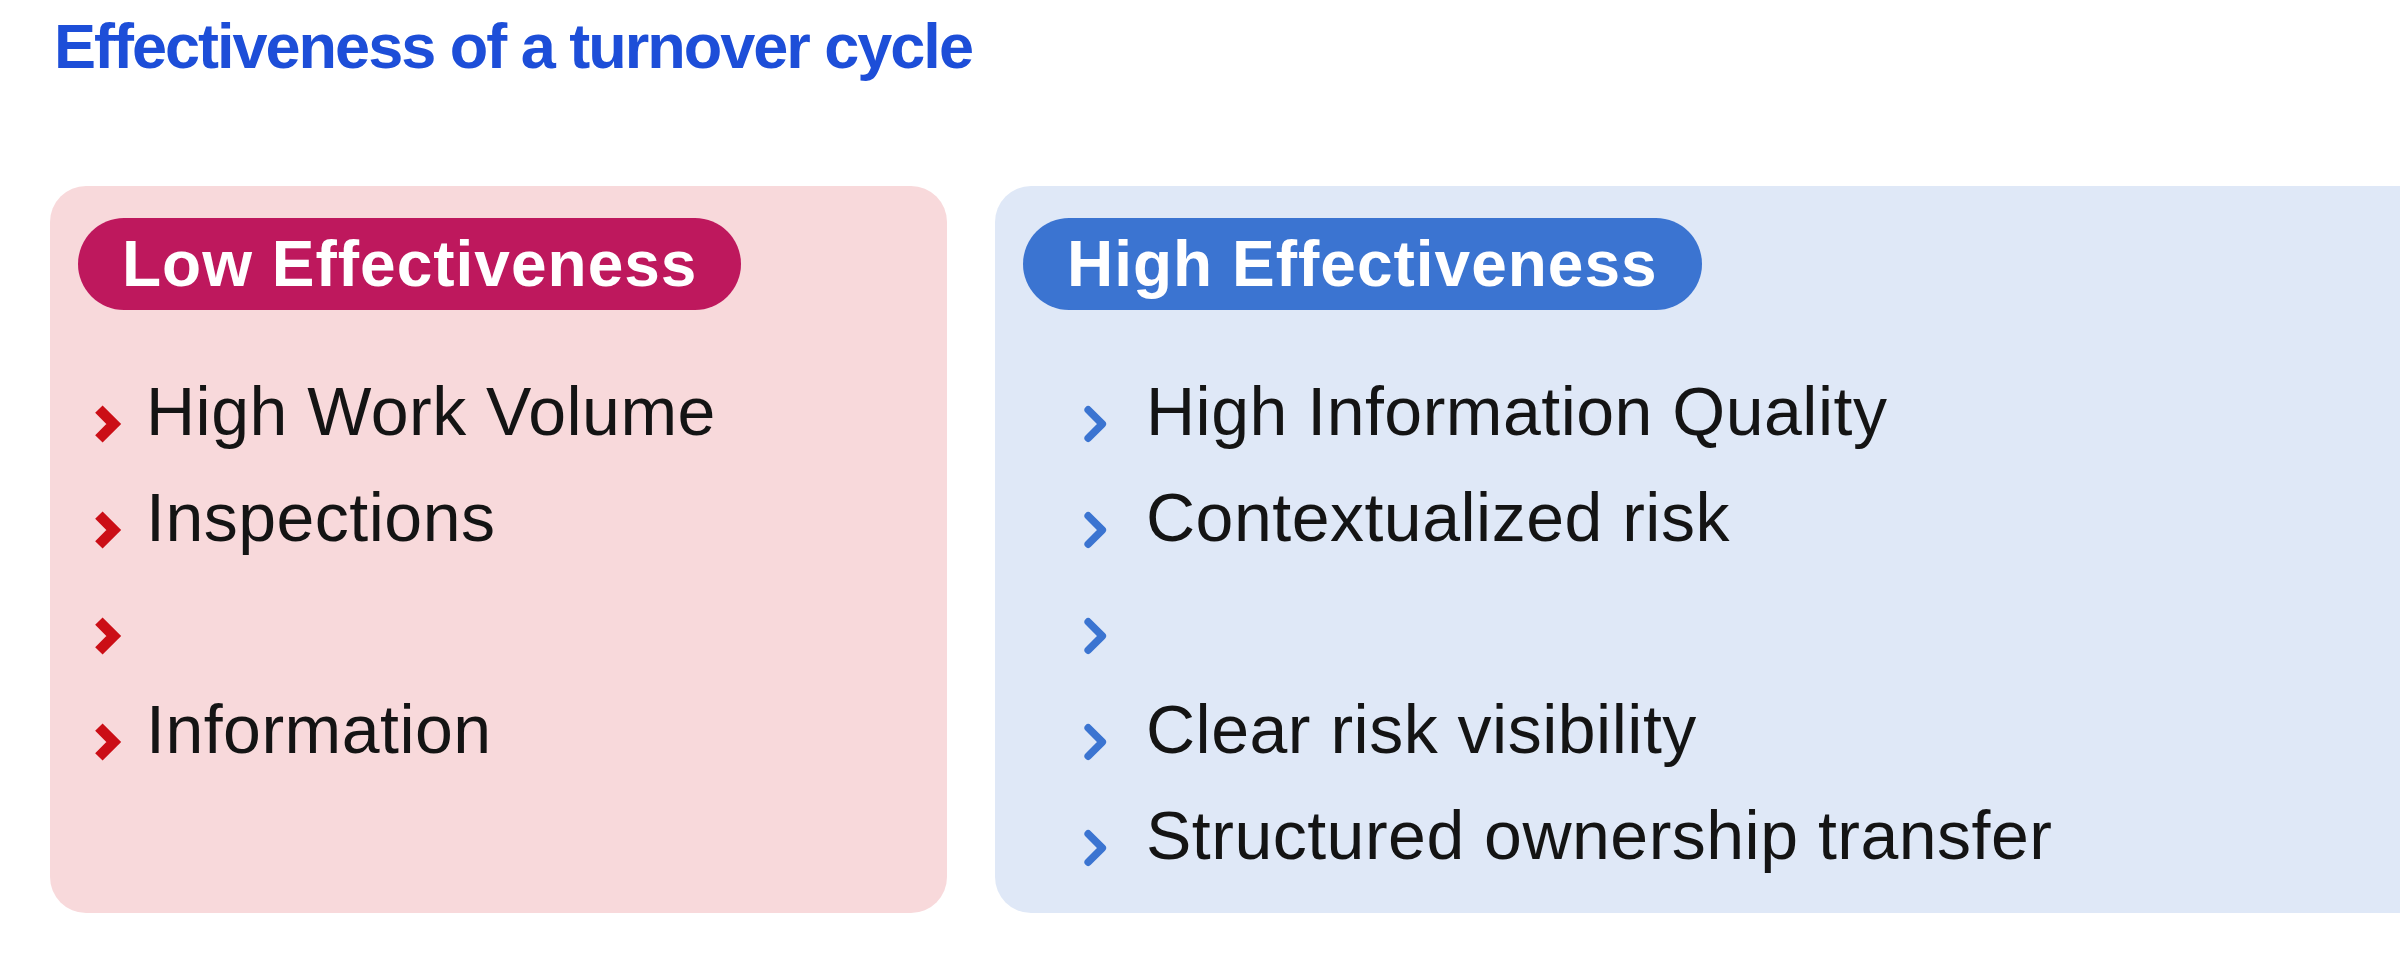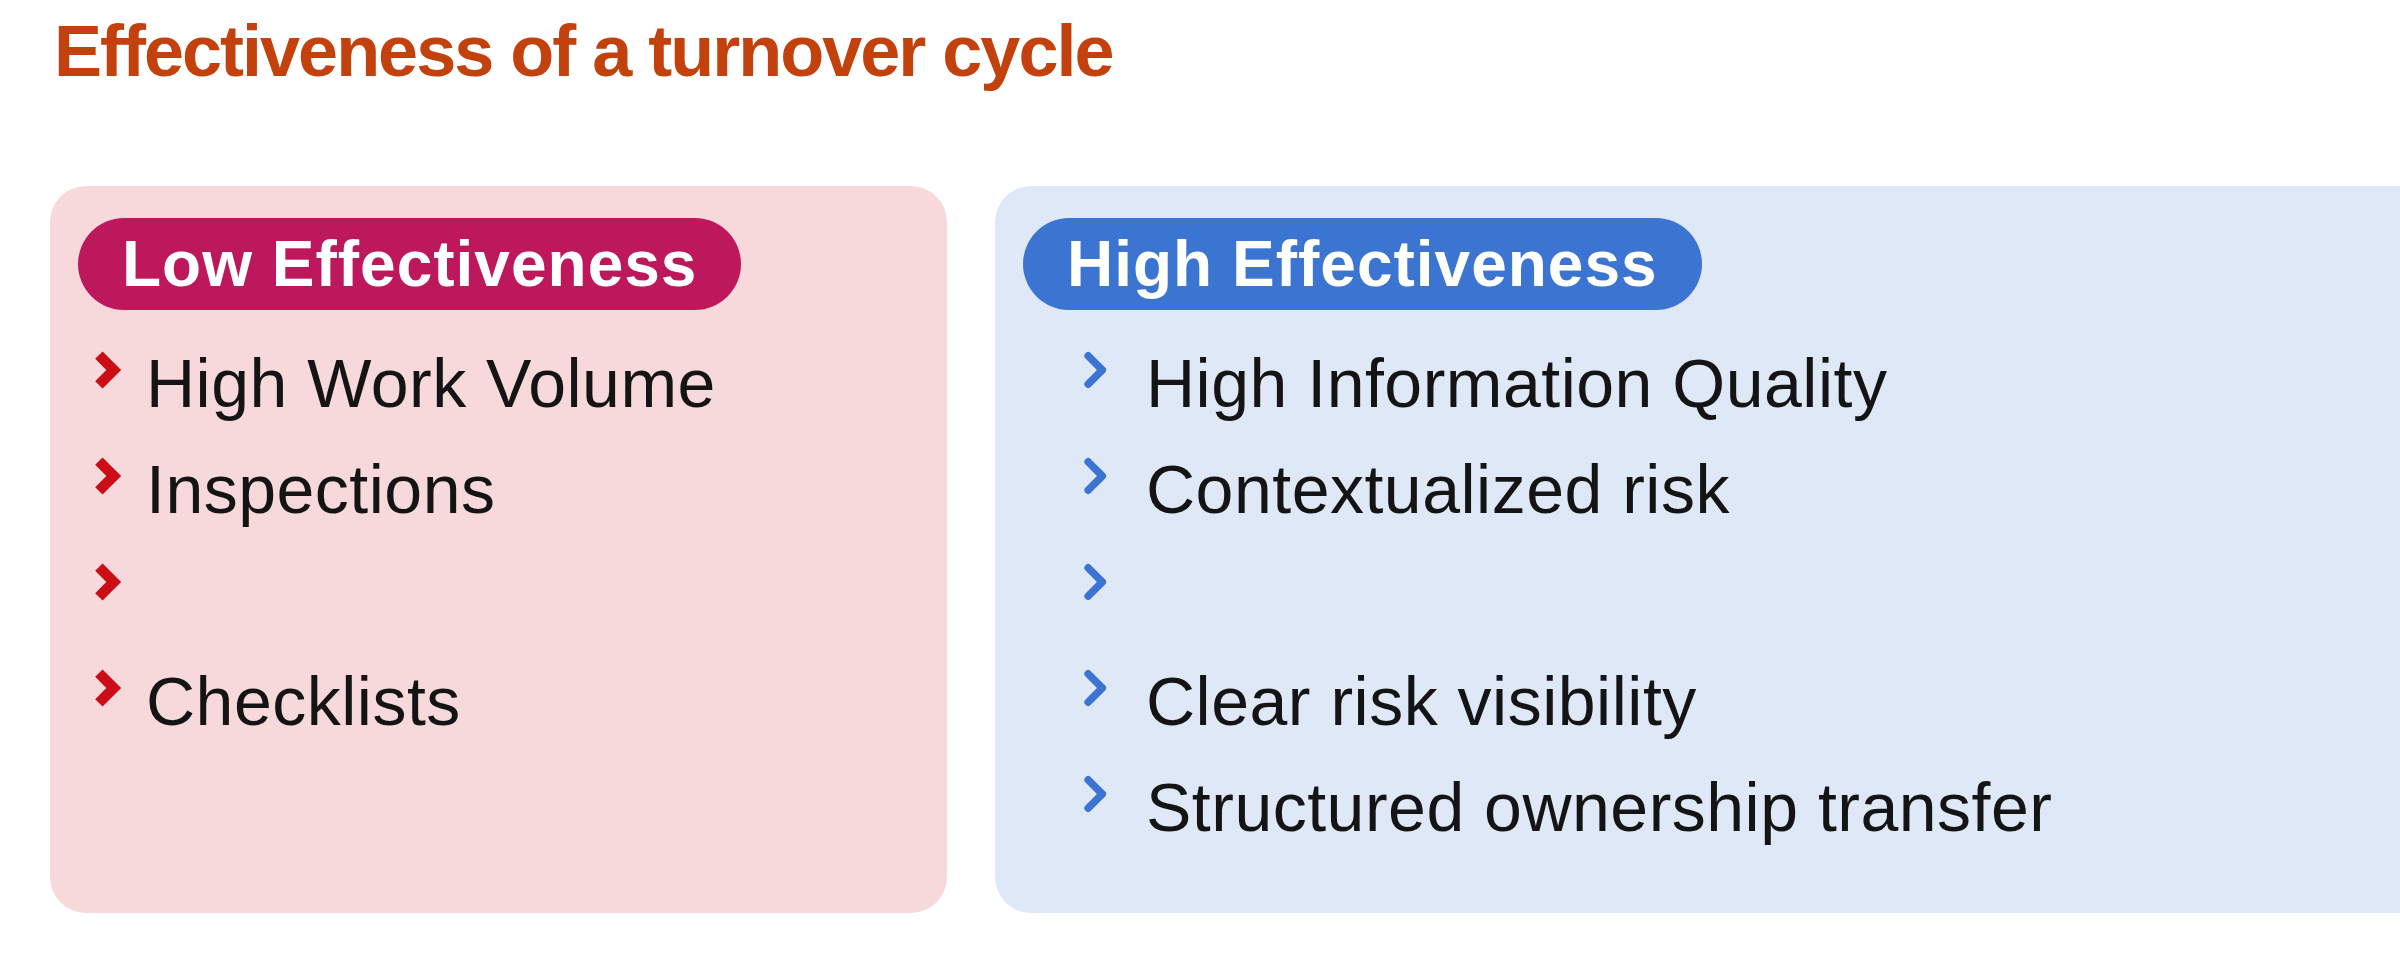--- a/index.html
+++ b/index.html
@@ -13,25 +13,25 @@
     width: 2400px;
     height: 961px;
     background: #ffffff;
     overflow: hidden;
   }
   .page-title {
     position: absolute;
     left: 54px;
     top: 10px;
     margin: 0;
-    font-size: 72px;
+    font-size: 63px;
     line-height: 1.15;
     font-weight: bold;
     letter-spacing: -2px;
-    color: #c2410c;
+    color: #1d4ed8;
   }
   .panel {
     position: absolute;
     top: 186px;
     height: 727px;
     border-radius: 36px;
     box-sizing: border-box;
     padding-top: 32px;
   }
   .panel-low {
@@ -61,21 +61,21 @@
   .badge-blue { background: #3b74d1; }
   ul.items {
     list-style: none;
     margin: 34px 0 0 0;
     padding: 0;
   }
   .panel-low  ul.items { padding-left: 34px; }
   .panel-high ul.items { padding-left: 79px; }
   li.item {
     display: flex;
-    align-items: flex-start;
+    align-items: flex-end;
     height: 106px;
     font-size: 68px;
     letter-spacing: 0.5px;
     color: #141414;
     white-space: nowrap;
   }
   .chev {
     flex: 0 0 auto;
     display: inline-flex;
     align-items: center;
@@ -116,21 +116,21 @@
               <path d="M8.5 3.5 L17 12 L8.5 20.5"></path>
             </svg>
         </span>
       </li>
       <li class="item">
         <span class="chev chev-red">
           <svg width="42" height="52" viewBox="0 0 24 24" fill="none" stroke="currentColor" stroke-width="6" stroke-linecap="butt" stroke-linejoin="miter">
               <path d="M8.5 3.5 L17 12 L8.5 20.5"></path>
             </svg>
         </span>
-        <span class="item-text">Checklists</span>
+        <span class="item-text">Information</span>
       </li>
     </ul>
   </section>
 
   <section class="panel panel-high">
     <div class="badge badge-blue">High Effectiveness</div>
     <ul class="items">
       <li class="item">
         <span class="chev chev-blue">
           <svg width="40" height="52" viewBox="0 0 24 24" fill="none" stroke="currentColor" stroke-width="4.5" stroke-linecap="round" stroke-linejoin="round">

